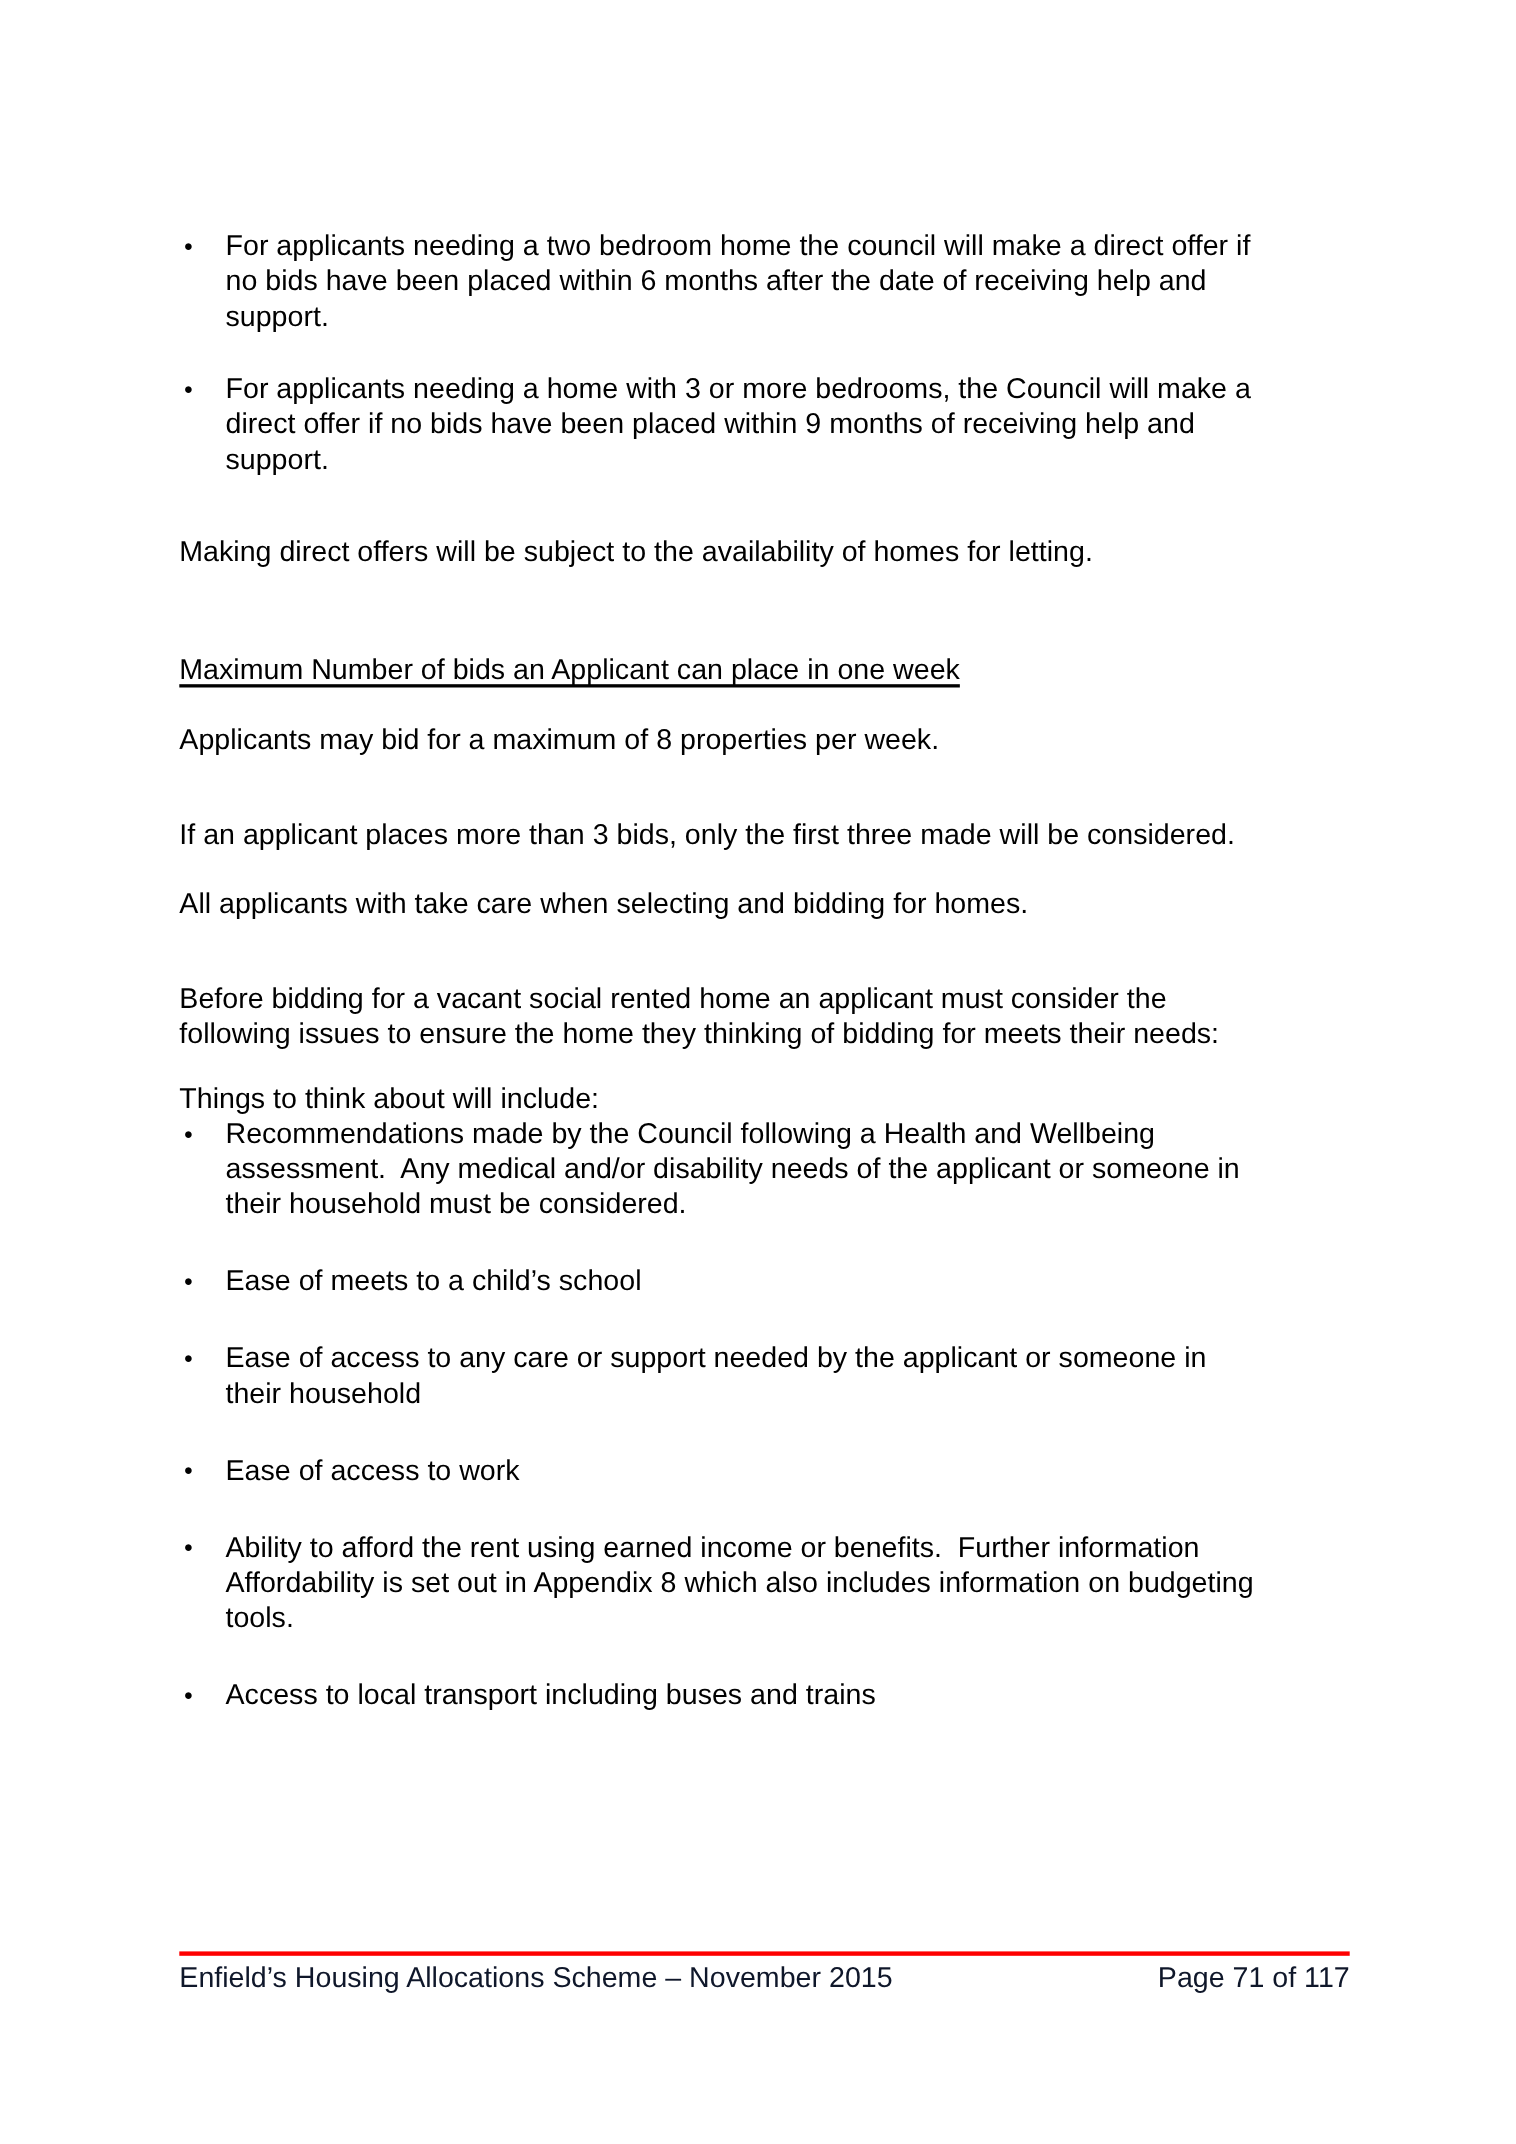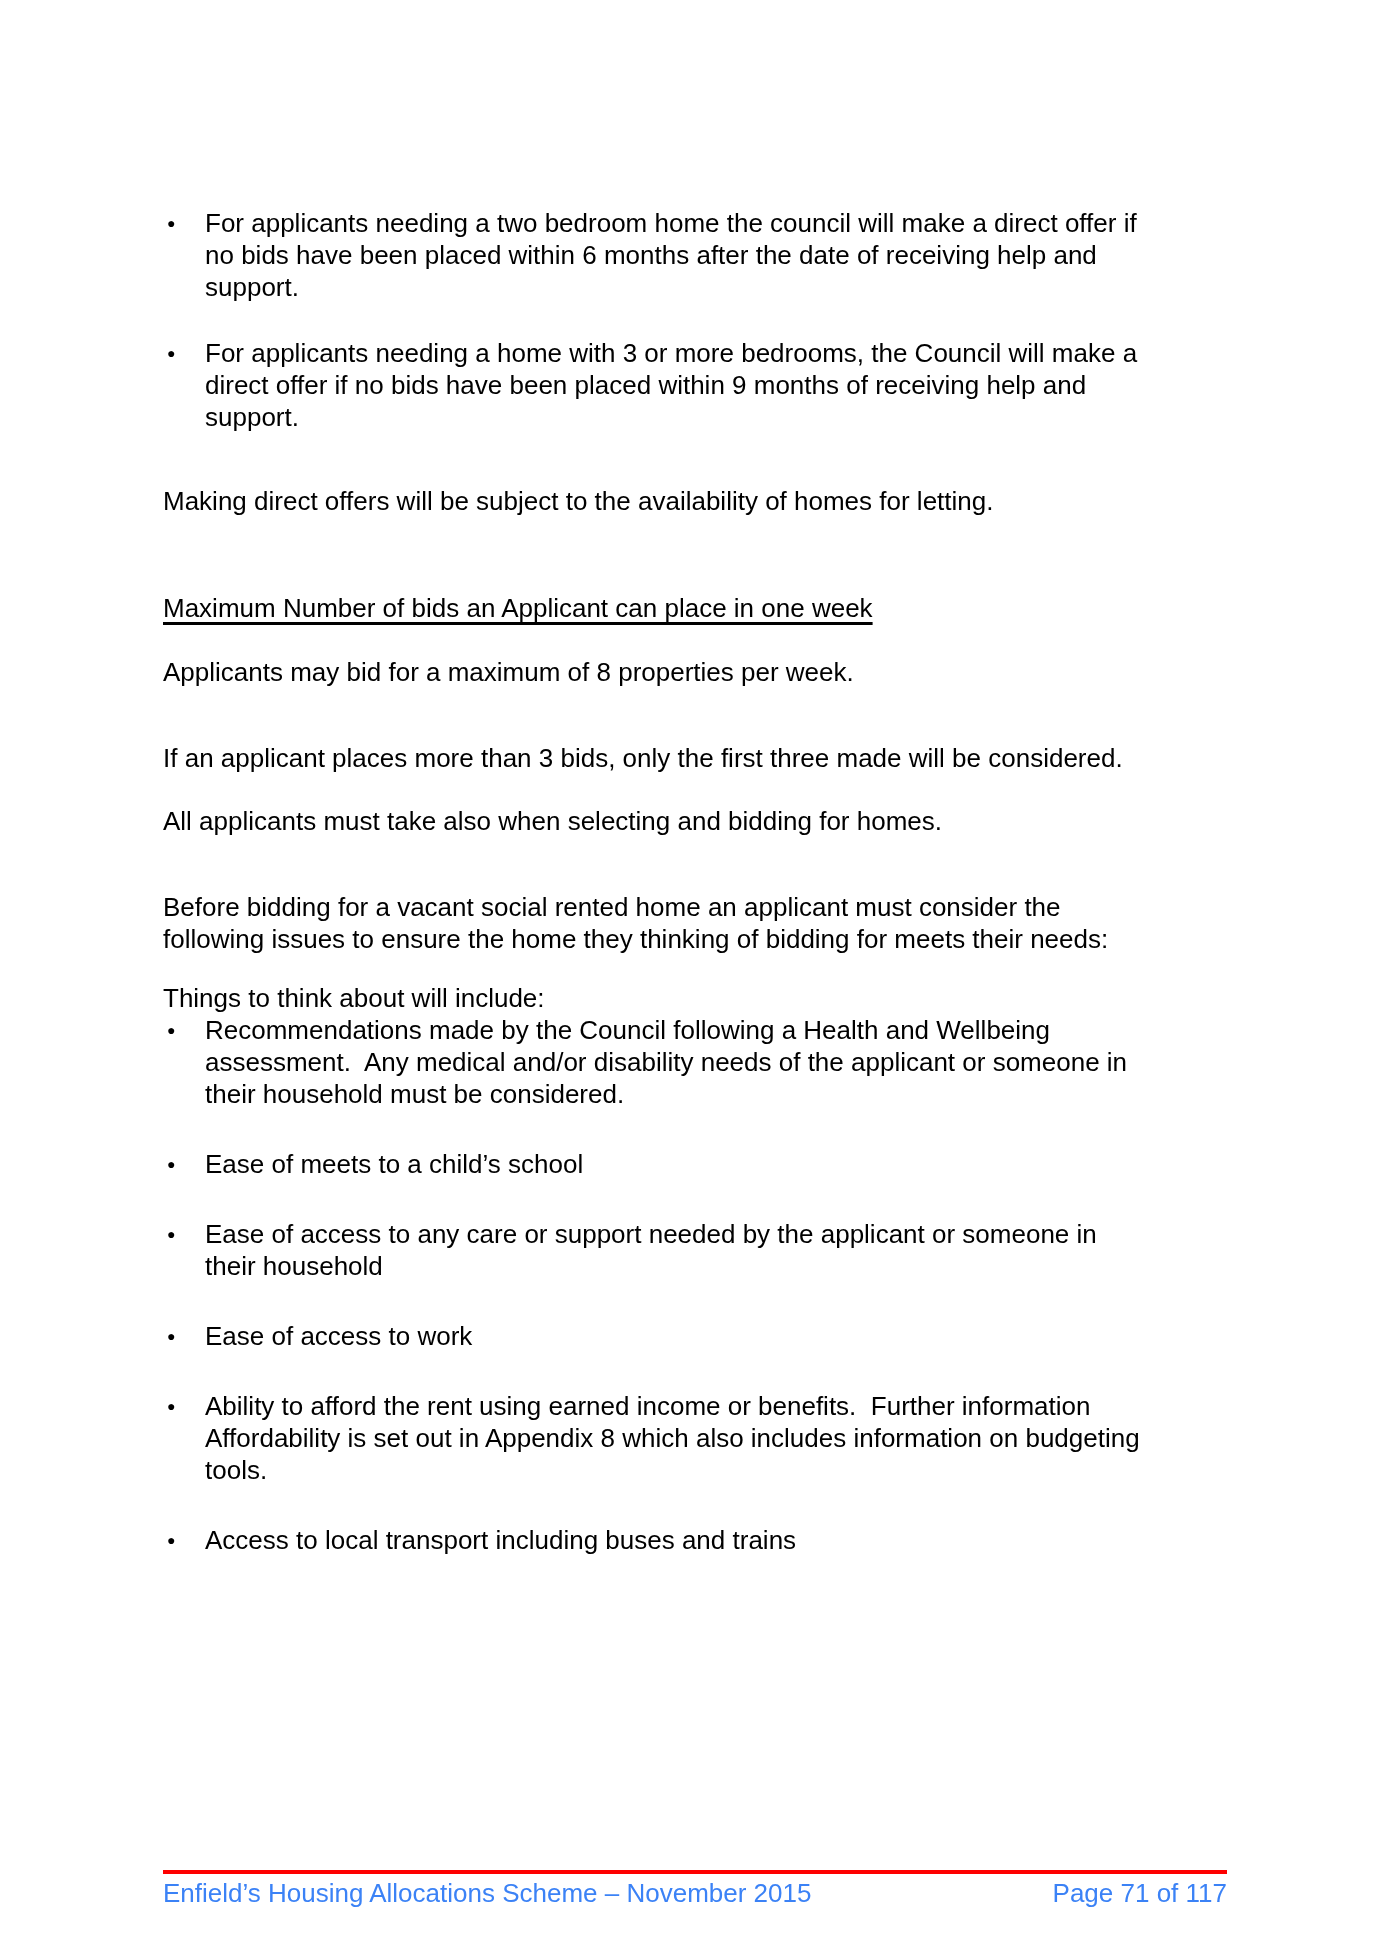--- a/index.html
+++ b/index.html
@@ -56,27 +56,27 @@
   .gap-std            { margin-top: 32px; }
   .gap-34             { margin-top: 54px; }
   .gap-before-h2      { margin-top: 68px; }
   .gap-31             { margin-top: 31px; }
   .gap-27             { margin-top: 27px; }
   .gap-before-list2   { margin-top: 40px; }
   .list-considerations > li + li { margin-top: 38px; }
   .footer {
     position: absolute;
     left: 163px;
-    top: 1870px;
+    top: 1774px;
     width: 1064px;
     border-top: 4px solid #fe0000;
     padding-top: 3px;
     display: flex;
     justify-content: space-between;
-    color: #3b82f6;
+    color: #0f172a;
     font-size: 26px;
     line-height: 32px;
   }
 </style>
 </head>
 <body>
 
 <div class="page">
 
   <ul class="bullet-list list-offers">
@@ -90,21 +90,21 @@
 
   <p class="para gap-after-offers">Making direct offers will be subject to the availability of homes for letting.</p>
 
   <p class="heading gap-before-h1">Maximum Number of bids an Applicant can place in one week</p>
 
   <p class="para gap-std">Applicants may bid for a maximum of 8 properties per week.</p>
 
   <p class="para gap-34">If an applicant places more than 3 bids, only the first three made will be considered.</p>
 
 
-  <p class="para gap-31">All applicants must take also when selecting and bidding for homes.</p>
+  <p class="para gap-31">All applicants with take care when selecting and bidding for homes.</p>
 
   <p class="para gap-34">Before bidding for a vacant social rented home an applicant must consider the
 following issues to ensure the home they thinking of bidding for meets their needs:</p>
 
   <p class="para gap-27">Things to think about will include:</p>
 
   <ul class="bullet-list list-considerations gap-before-list2">
     <li>Recommendations made by the Council following a Health and Wellbeing
 assessment.  Any medical and/or disability needs of the applicant or someone in
 their household must be considered.</li>

